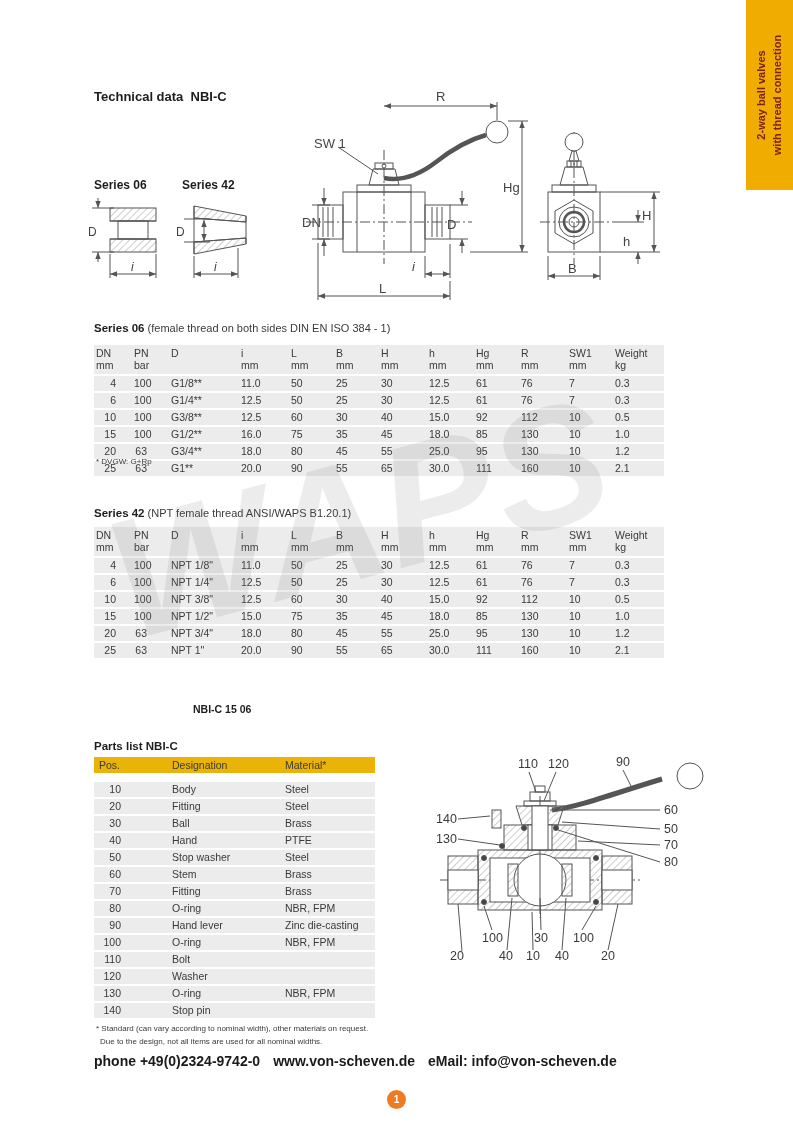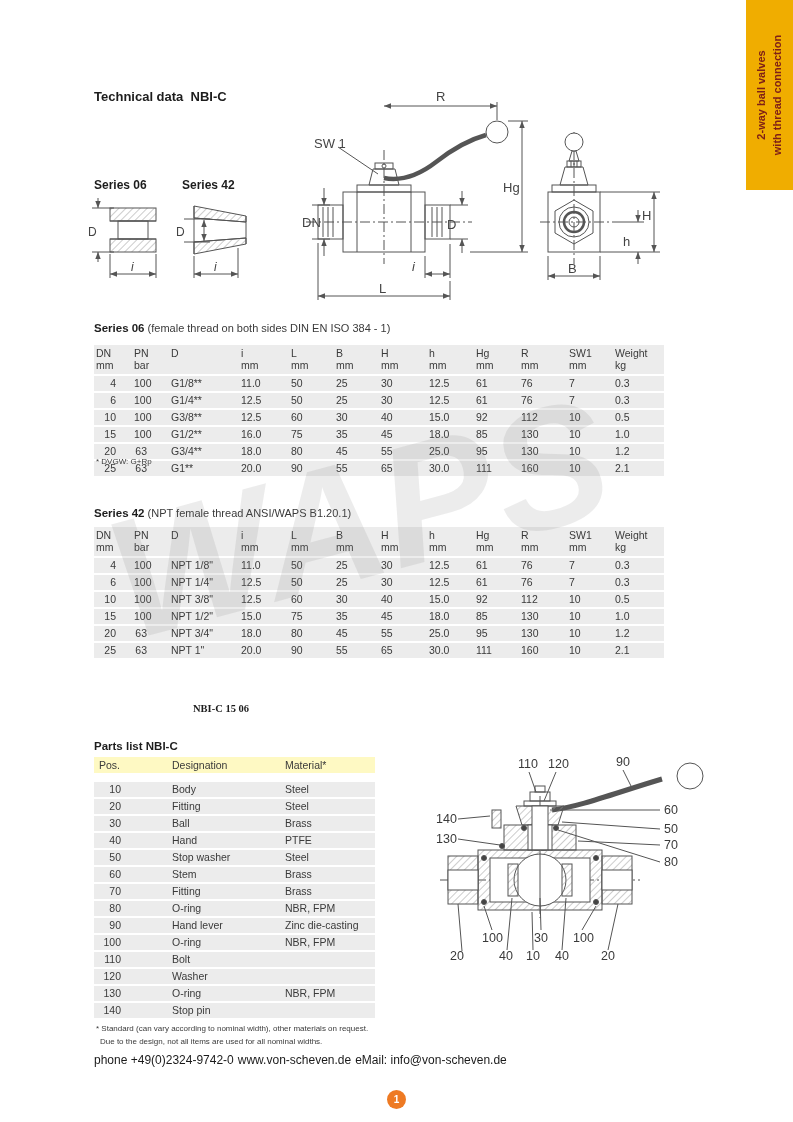--- a/index.html
+++ b/index.html
@@ -17,33 +17,33 @@
   .sec-title b{font-size:11.5px;color:#1d1d1d;}
   
   .dim-table{position:absolute;left:94px;border-collapse:collapse;table-layout:fixed;width:570px;font-size:10.5px;}
   .dim-table th{background:#ececec;text-align:left;font-weight:normal;vertical-align:top;
                 padding:2px 0 3px 2px;border-bottom:2px solid #fff;line-height:1.15;color:#3a3a3a;}
   .dim-table td{background:#ececec;height:14px;line-height:14px;padding:0 0 1px 2px;border-bottom:2px solid #fff;}
   .dim-table td:nth-child(1){text-align:right;padding-right:16px;}
   .dim-table td:nth-child(2){text-align:right;padding-right:22px;}
   
   .parts-table{position:absolute;left:94px;top:757px;border-collapse:collapse;table-layout:fixed;width:281px;font-size:10.5px;}
-  .parts-table th{background:#fef9c3;text-align:left;font-weight:normal;height:16px;
+  .parts-table th{background:#eab308;text-align:left;font-weight:normal;height:16px;
                   padding:0 0 0 5px;border-bottom:2px solid #fff;color:#3a3a3a;}
   .parts-table td{background:#ececec;height:15px;line-height:15px;padding:0 0 0 5px;border-bottom:2px solid #fff;}
   .parts-table td:nth-child(1){text-align:right;padding-right:46px;}
   .parts-table tbody tr:first-child td{border-top:9px solid #fff;}
   .footnote{position:absolute;font-size:8px;color:#3a3a3a;}
   
   .order{position:absolute;left:94px;top:688px;font-size:10.5px;color:#3a3a3a;}
   .order b{color:#1d1d1d;}
-  .order-code{position:absolute;left:193px;top:703px;font-size:10.5px;font-weight:bold;color:#1d1d1d;font-family:Liberation Serif, serif;}
+  .order-code{position:absolute;left:193px;top:703px;font-size:10.5px;font-weight:bold;color:#1d1d1d;}
   
-  .footer{position:absolute;left:94px;top:1053px;display:flex;gap:4px;
-          font-weight:normal;font-size:12px;color:#1a1a1a;}
+  .footer{position:absolute;left:94px;top:1053px;display:flex;gap:13px;
+          font-weight:bold;font-size:14px;color:#1a1a1a;}
   .page-badge{position:absolute;left:387px;top:1090px;width:19px;height:19px;border-radius:50%;
               background:#EE7A23;color:#fff;font-size:10px;font-weight:bold;line-height:19px;text-align:center;}
   
   .watermark{position:absolute;left:30px;top:420px;width:660px;text-align:center;z-index:6;
              font-style:italic;font-weight:bold;font-size:170px;letter-spacing:2px;
              color:rgba(120,120,120,0.14);transform:rotate(-15deg);pointer-events:none;}
   
   svg{position:absolute;overflow:visible;}
   svg text{font-family:"Liberation Sans",sans-serif;font-size:13px;fill:#444;}
   svg .callout{font-size:12.5px;fill:#3a3a3a;}

